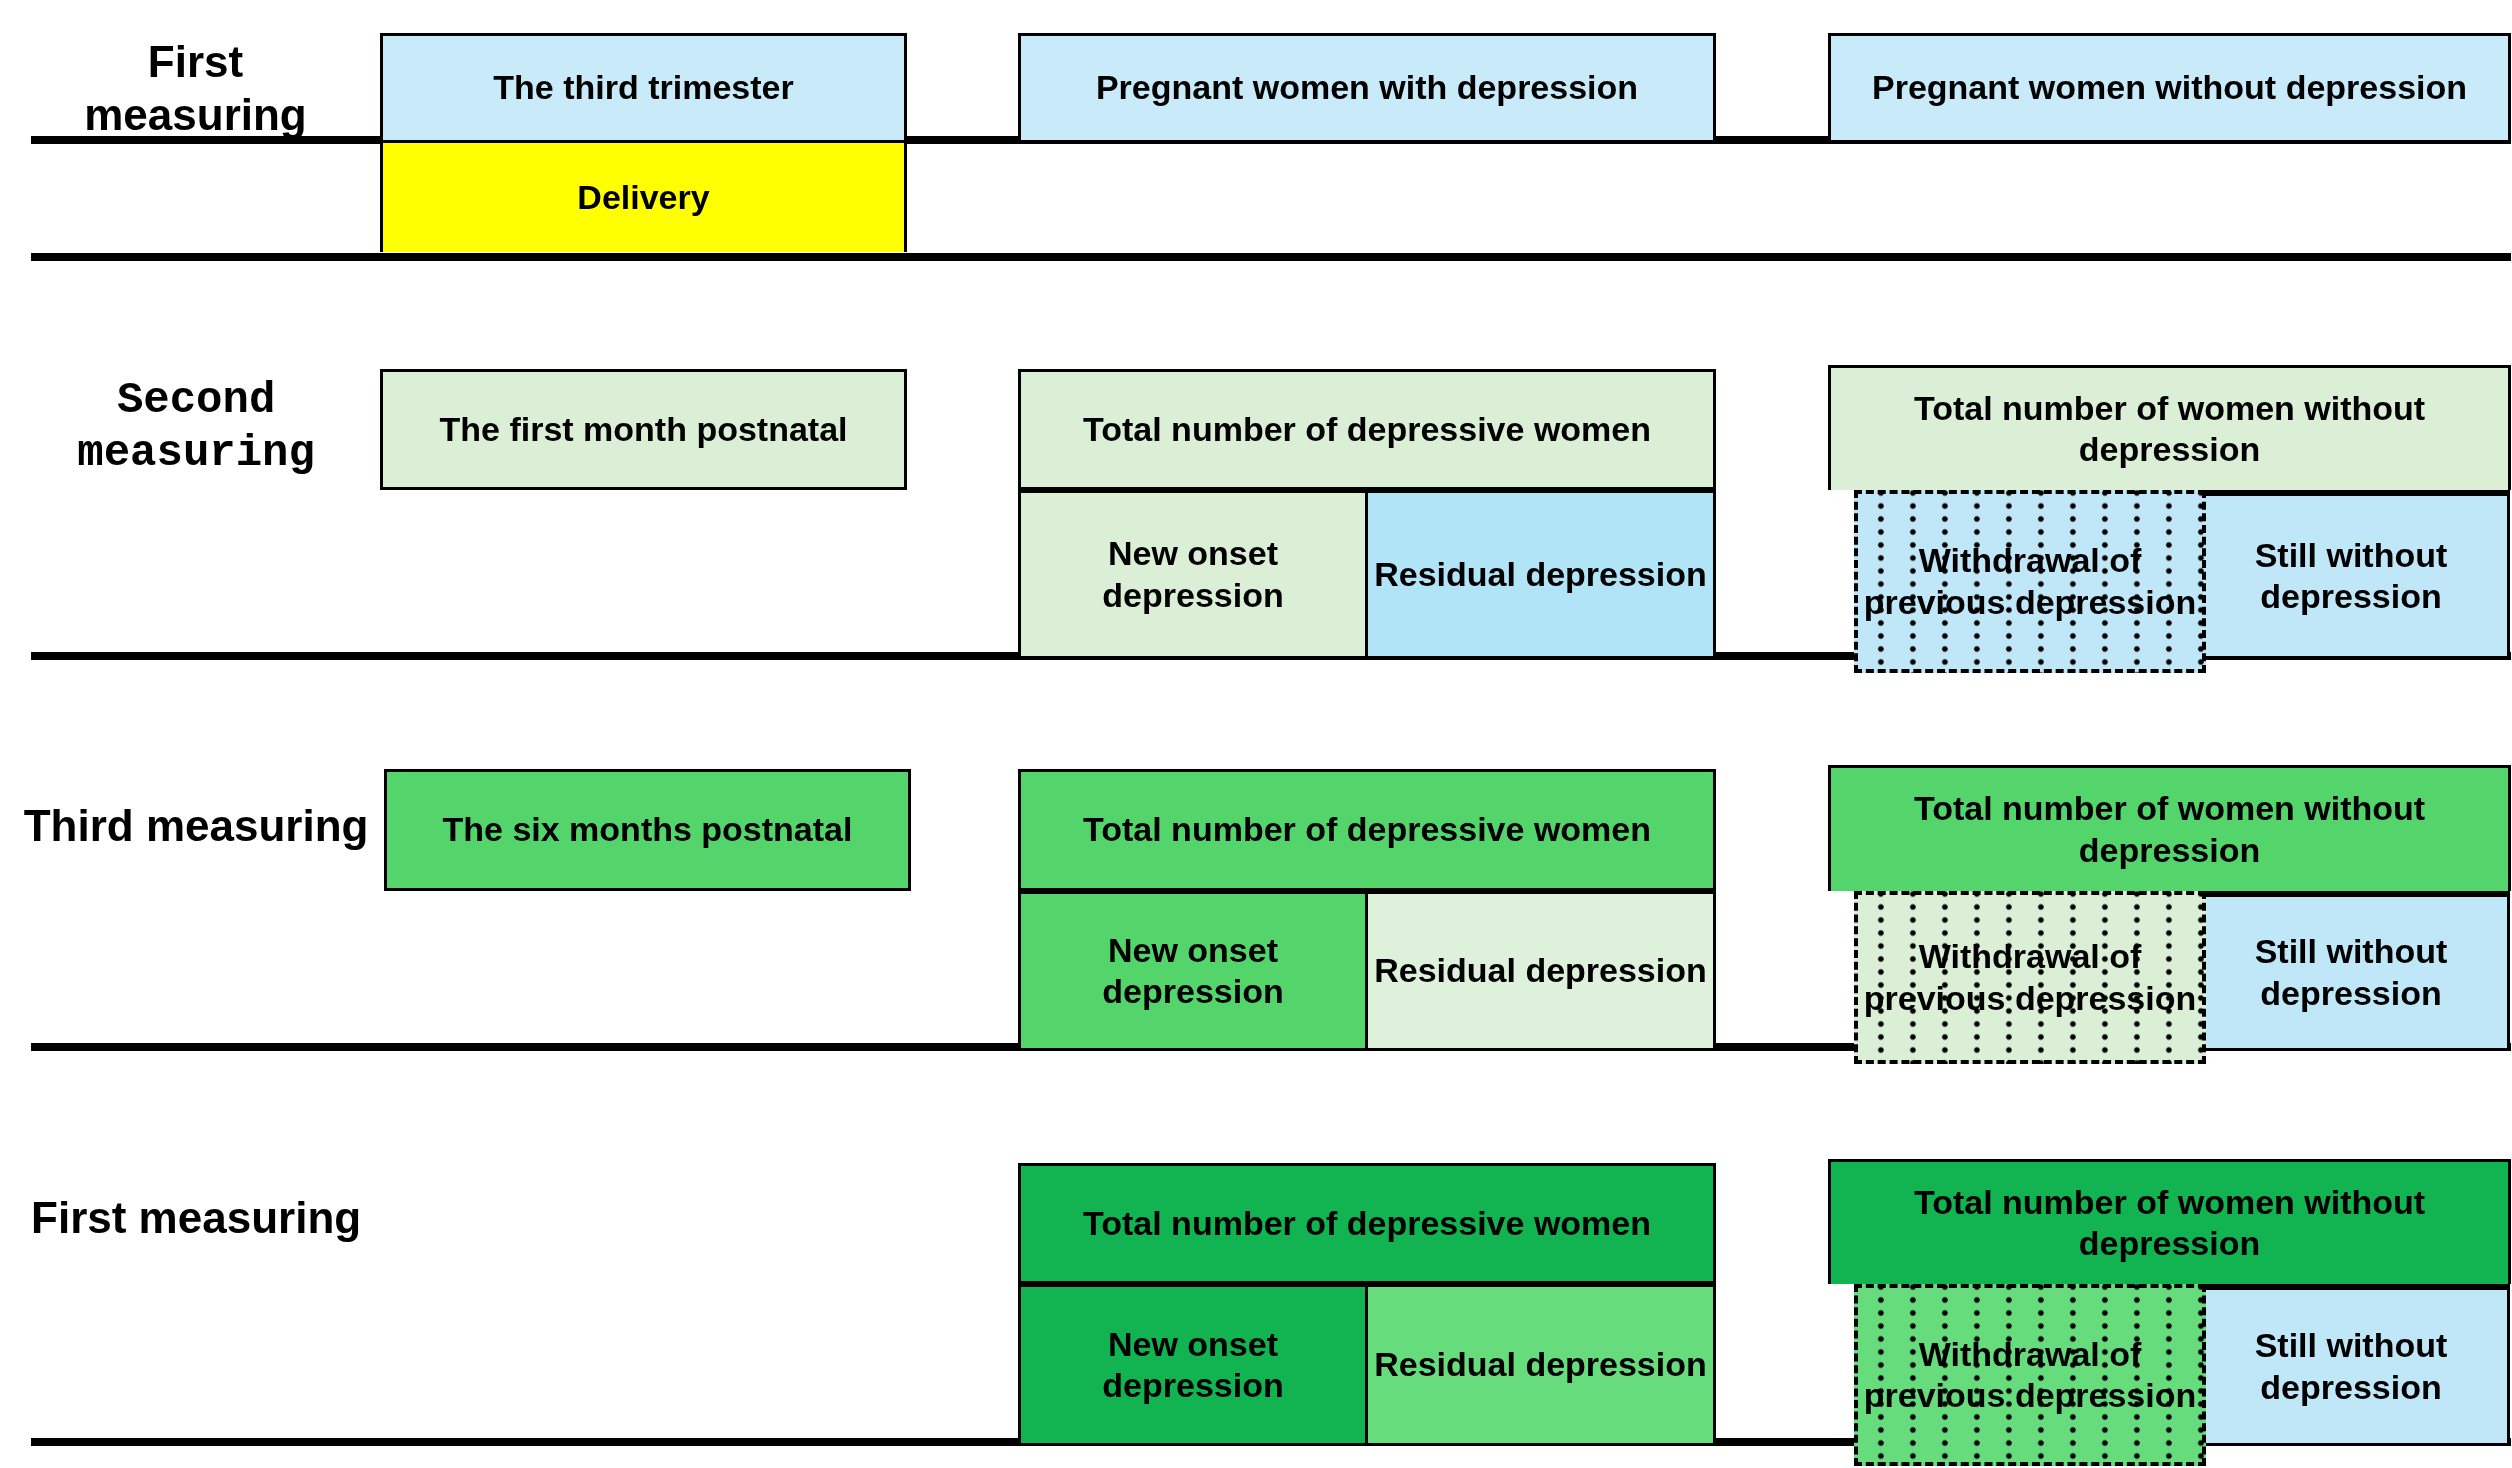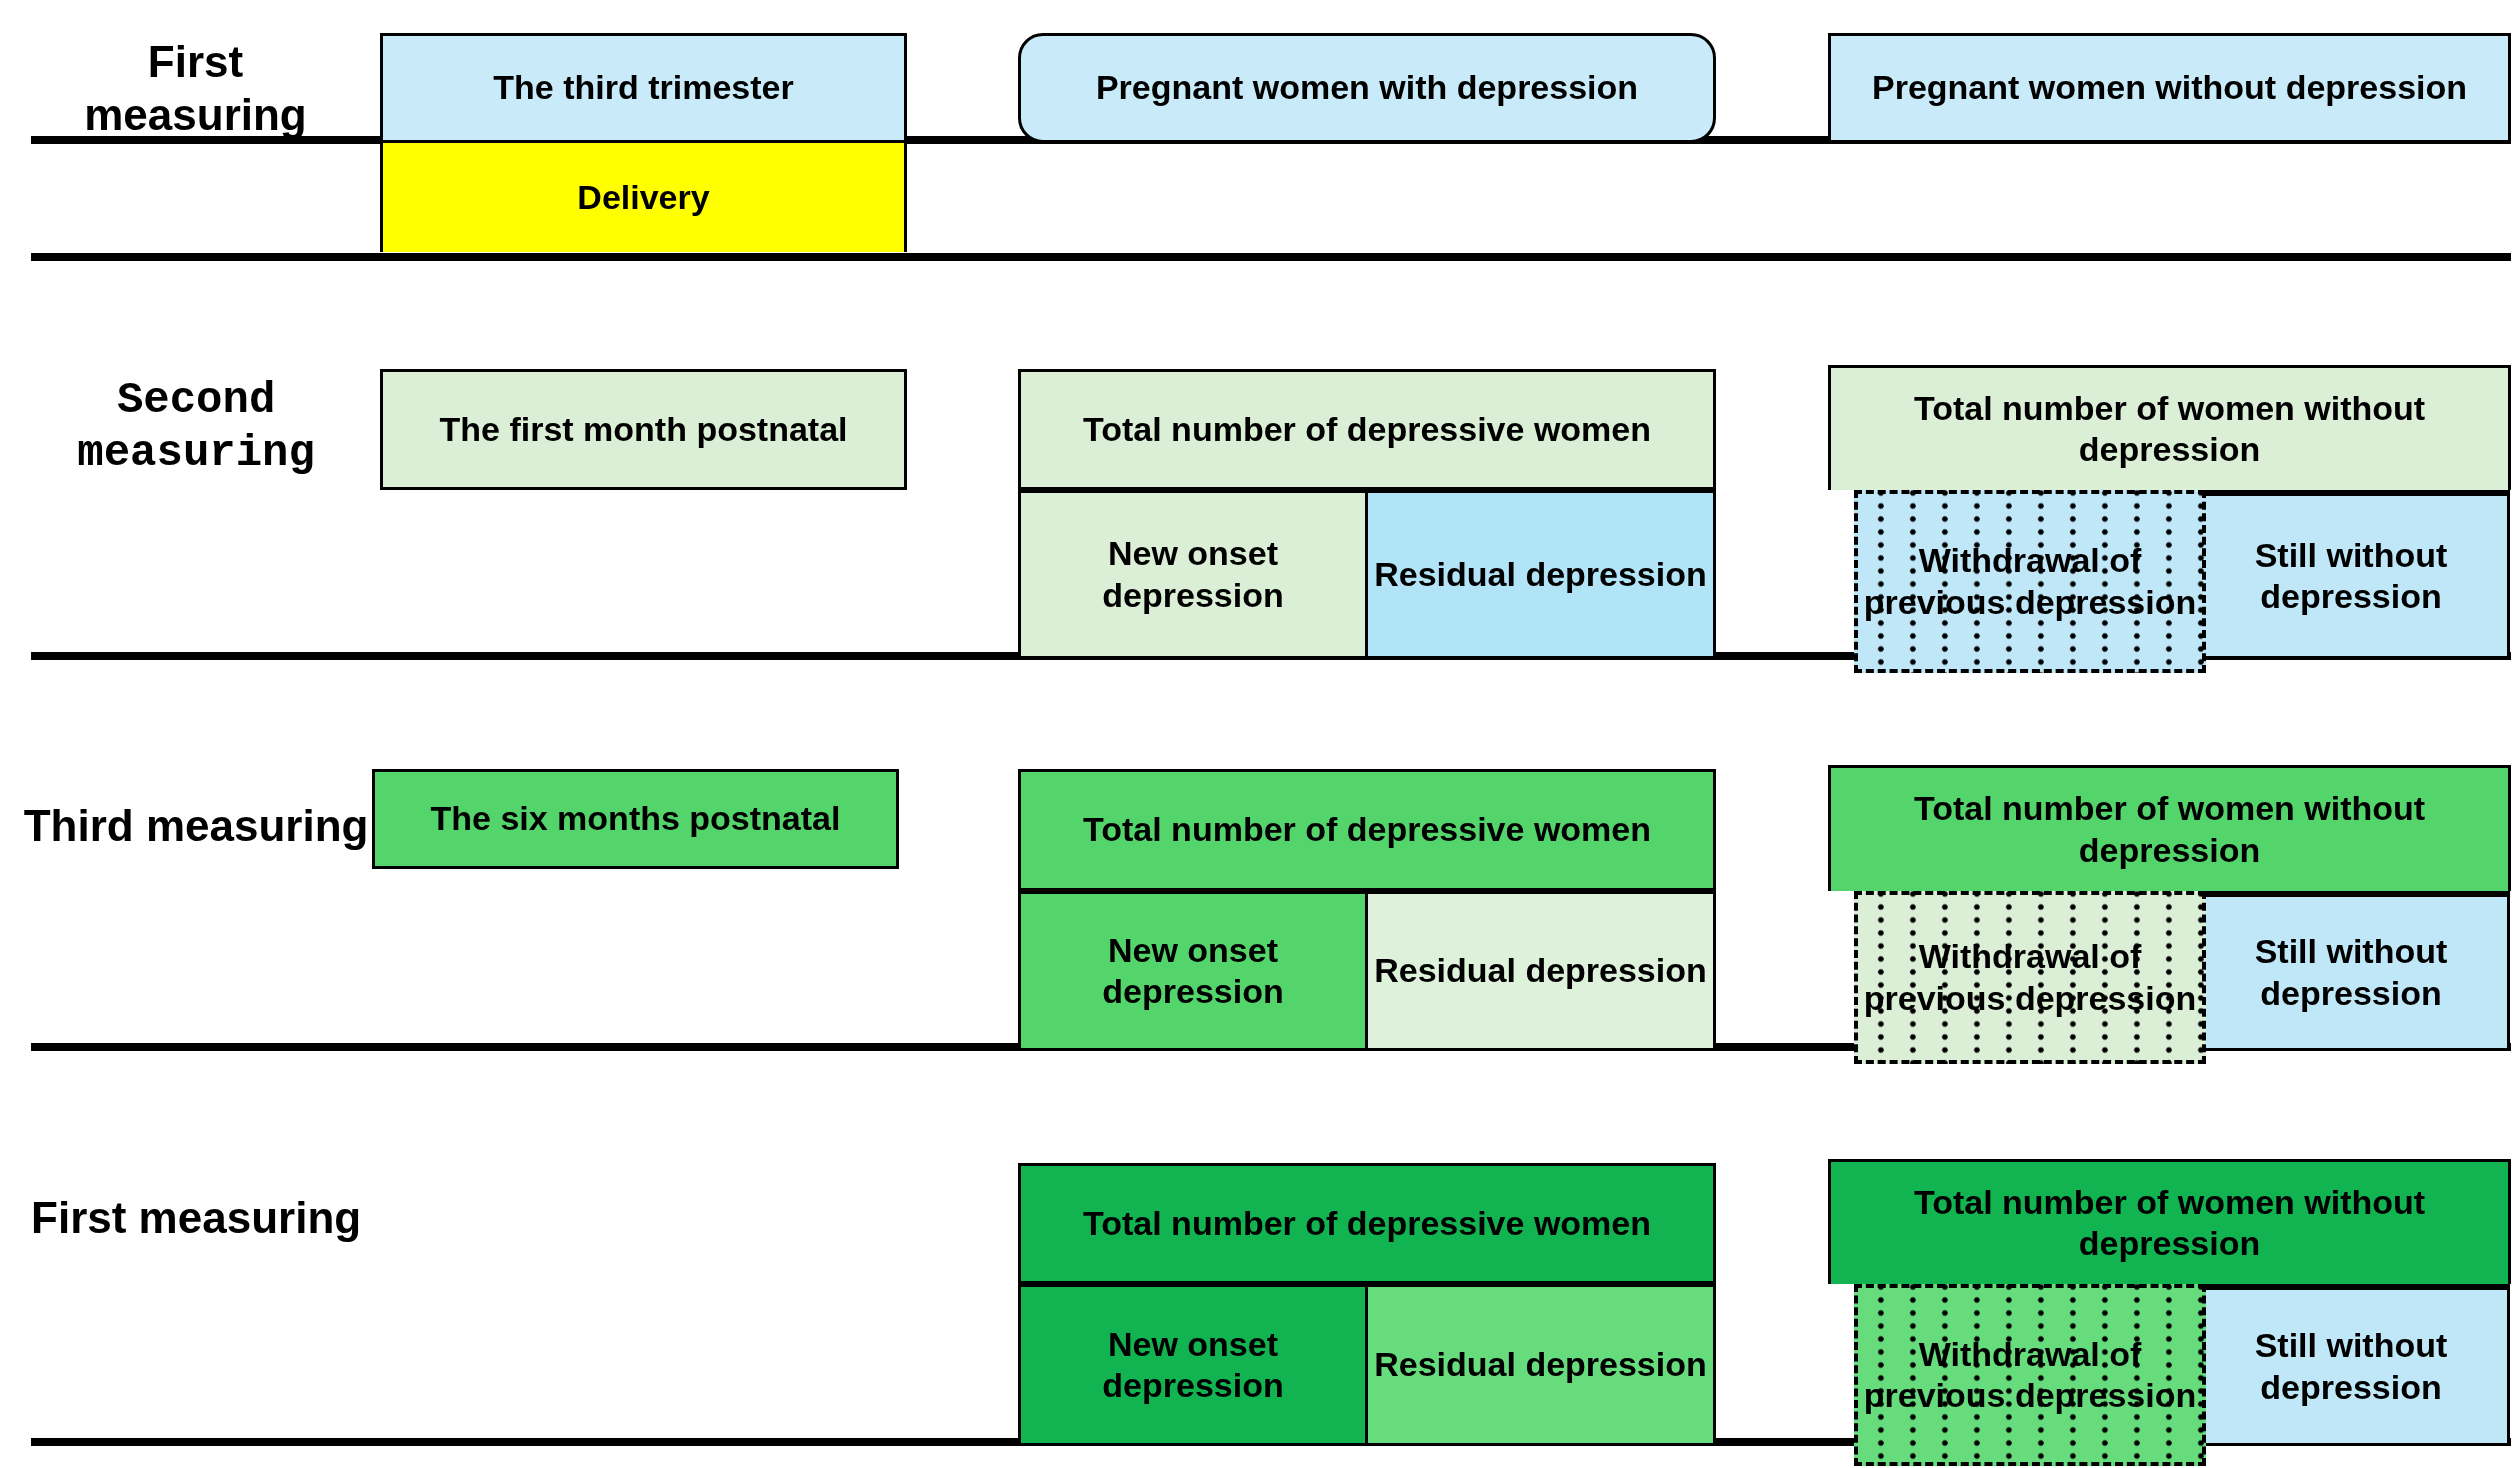--- a/index.html
+++ b/index.html
@@ -87,21 +87,21 @@
   <div class="hline" style="top:652px;"></div>
   <div class="hline" style="top:1043px;"></div>
   <div class="hline" style="top:1438px;"></div>
 
   <div class="rowlabel" style="left:34px; top:41px; width:323px; height:96px;">First measuring</div>
 
   <div class="box bg-row1blue oneline" style="left:380px; top:33px; width:527px; height:110px;">The third trimester</div>
 
   <div class="box bg-yellow delivery oneline" style="left:380px; top:143px; width:527px; height:109px;">Delivery</div>
 
-  <div class="box bg-row1blue oneline" style="left:1018px; top:33px; width:698px; height:110px;border-radius:25px;">Pregnant women with depression</div>
+  <div class="box bg-row1blue oneline" style="left:1018px; top:33px; width:698px; height:110px;">Pregnant women with depression</div>
 
   <div class="box bg-row1blue oneline" style="left:1828px; top:33px; width:683px; height:110px;">Pregnant women without depression</div>
 
   <div class="rowlabel" style="left:20.6px; top:377px; width:351px; height:100px;font-family:Liberation Mono, monospace;">Second measuring</div>
 
   <div class="box bg-row2green oneline" style="left:380px; top:369px; width:527px; height:121px;">The first month postnatal</div>
 
   <div class="box bg-row2green oneline" style="left:1018px; top:369px; width:698px; height:121px;">Total number of depressive women</div>
 
   <div class="box bg-row2green" style="left:1018px; top:490px; width:350px; height:169px;">New onset depression</div>
@@ -109,21 +109,21 @@
   <div class="box bg-resblue" style="left:1365px; top:490px; width:351px; height:169px;">Residual depression</div>
 
   <div class="box bg-row2green no-bottom-border" style="left:1828px; top:365px; width:683px; height:125px;">Total number of women without depression</div>
 
   <div class="box bg-still thick-top" style="left:2192px; top:490px; width:318px; height:169px;">Still without depression</div>
 
   <div class="box bg-still dashed" style="left:1834px; top:490px; width:352px; height:183px;">Withdrawal of previous depression</div>
 
   <div class="rowlabel" style="left:20.6px; top:776px; width:351px; height:100px;">Third measuring</div>
 
-  <div class="box bg-row3green oneline" style="left:372px; top:769px; width:527px; height:100px;text-align:right;">The six months postnatal</div>
+  <div class="box bg-row3green oneline" style="left:384px; top:769px; width:527px; height:122px;text-align:right;">The six months postnatal</div>
 
   <div class="box bg-row3green oneline" style="left:1018px; top:769px; width:698px; height:122px;">Total number of depressive women</div>
 
   <div class="box bg-row3green" style="left:1018px; top:891px; width:350px; height:160px;">New onset depression</div>
 
   <div class="box bg-res3green" style="left:1365px; top:891px; width:351px; height:160px;">Residual depression</div>
 
   <div class="box bg-row3green no-bottom-border" style="left:1828px; top:765px; width:683px; height:126px;">Total number of women without depression</div>
 
   <div class="box bg-still thick-top" style="left:2192px; top:891px; width:318px; height:160px;">Still without depression</div>

